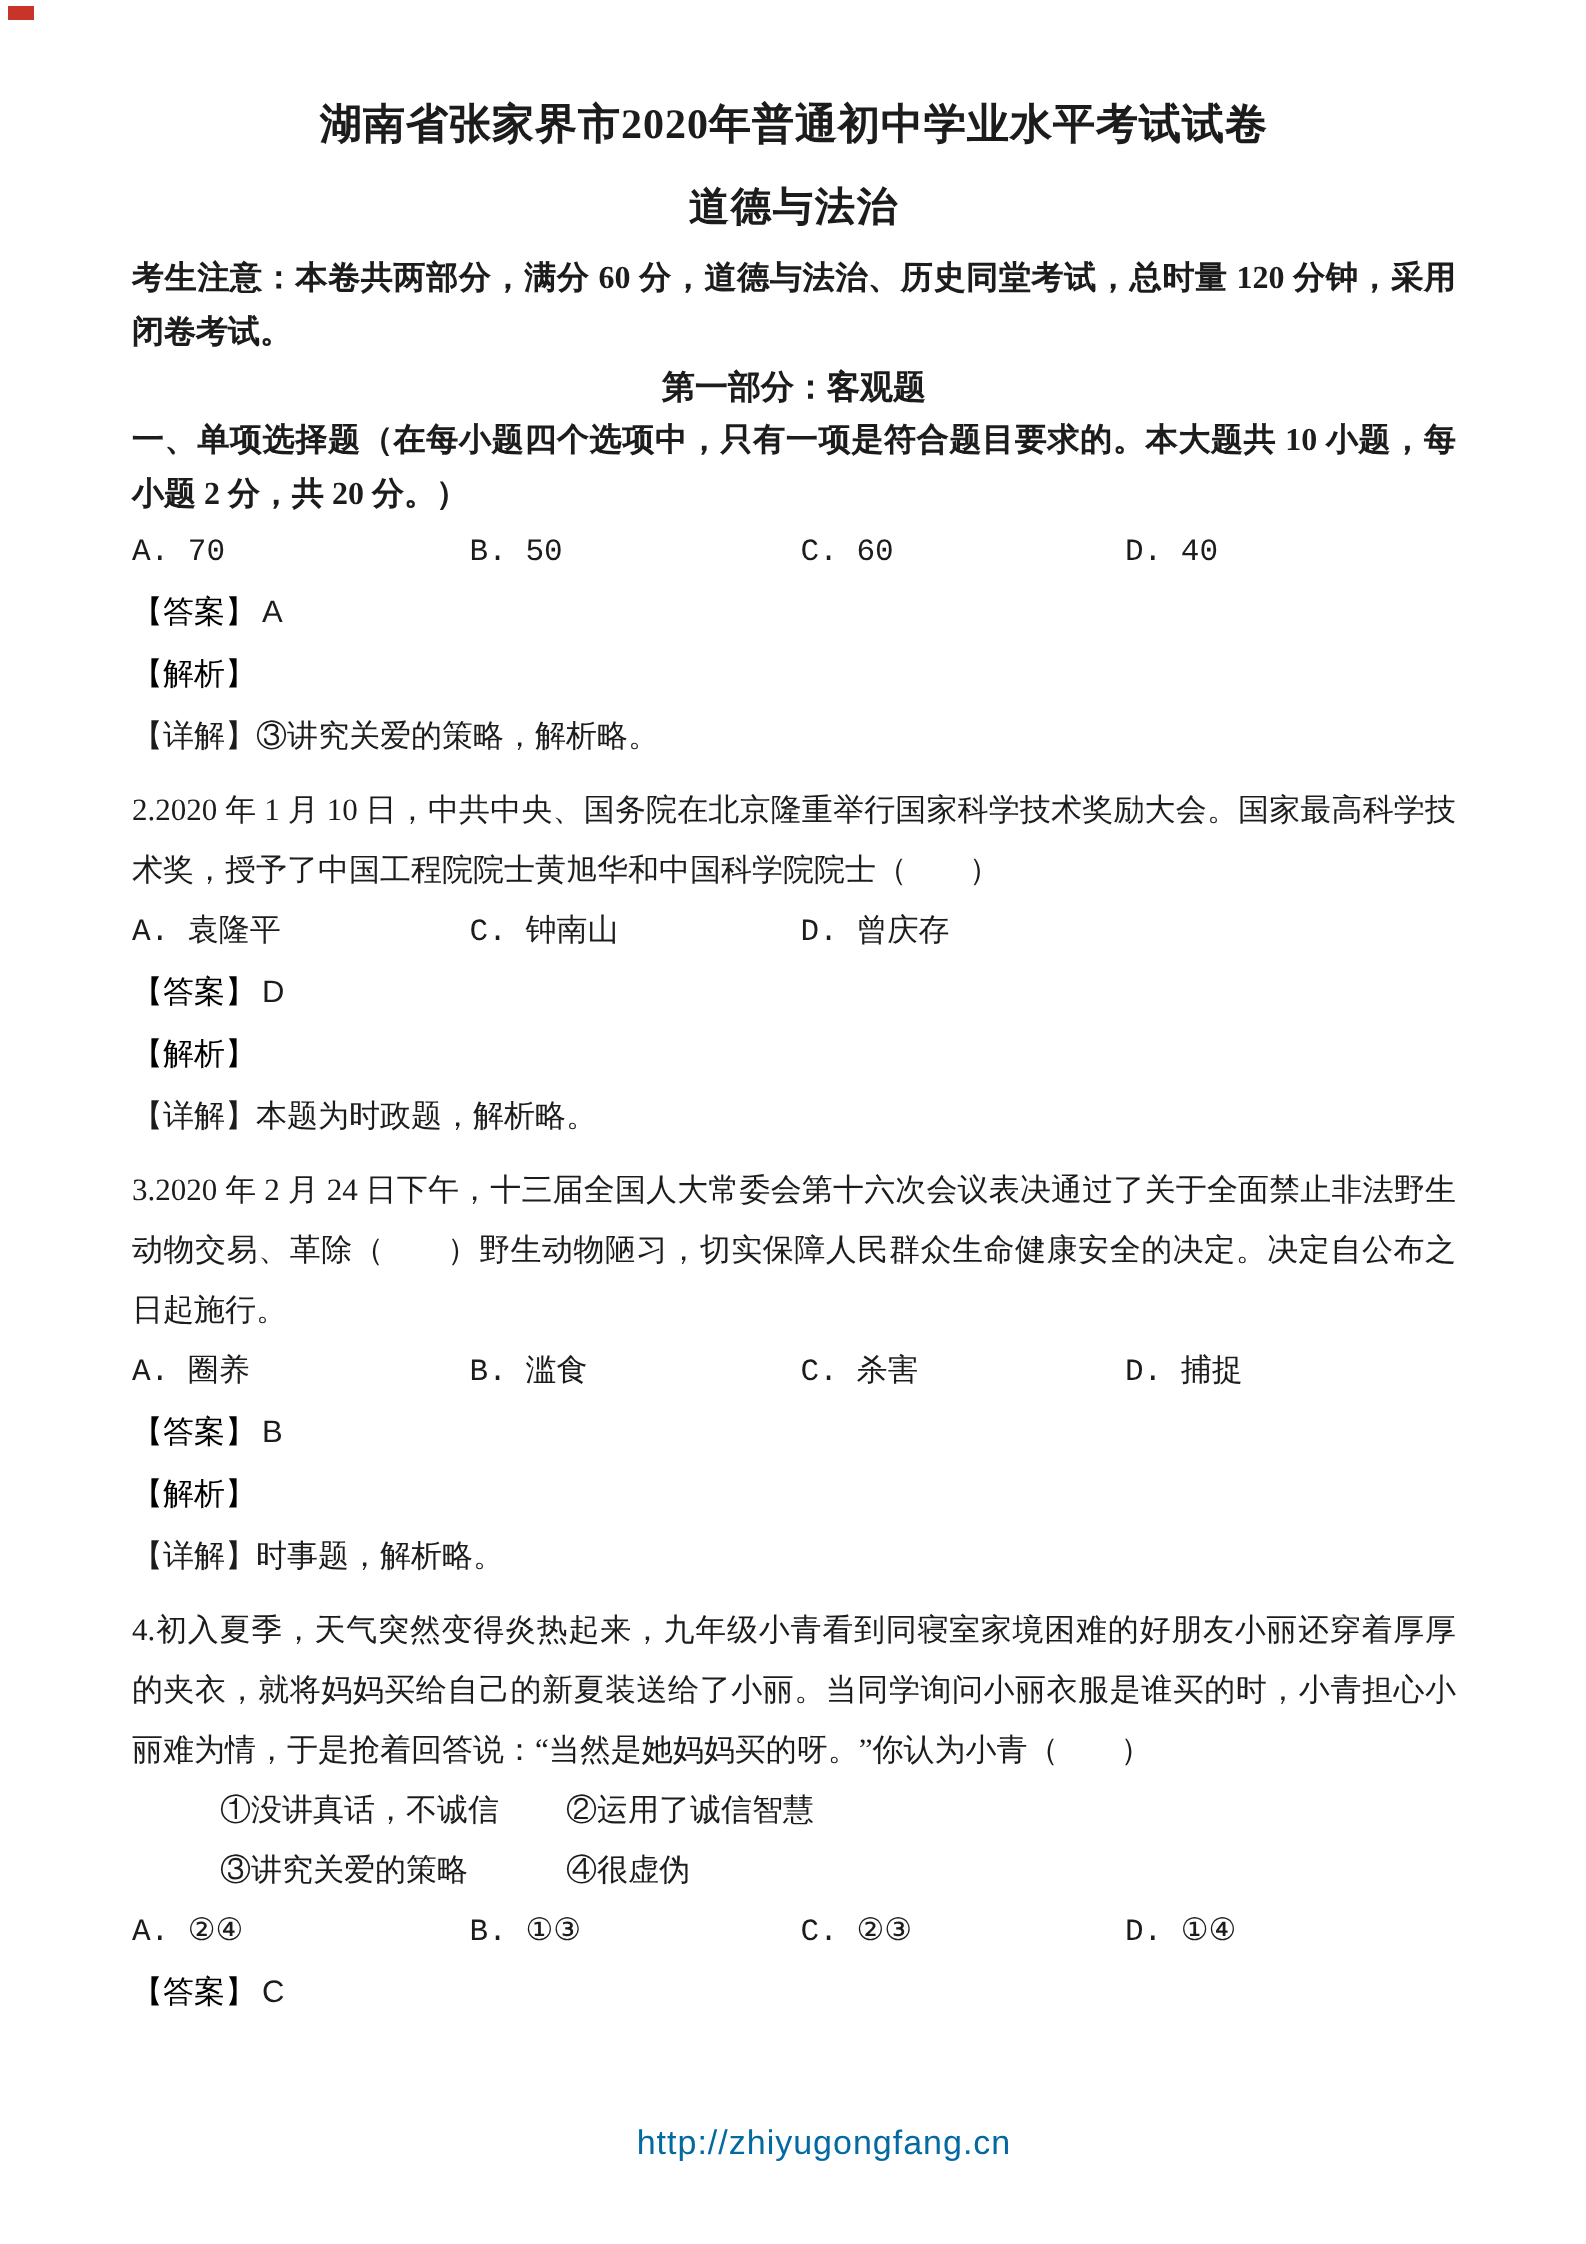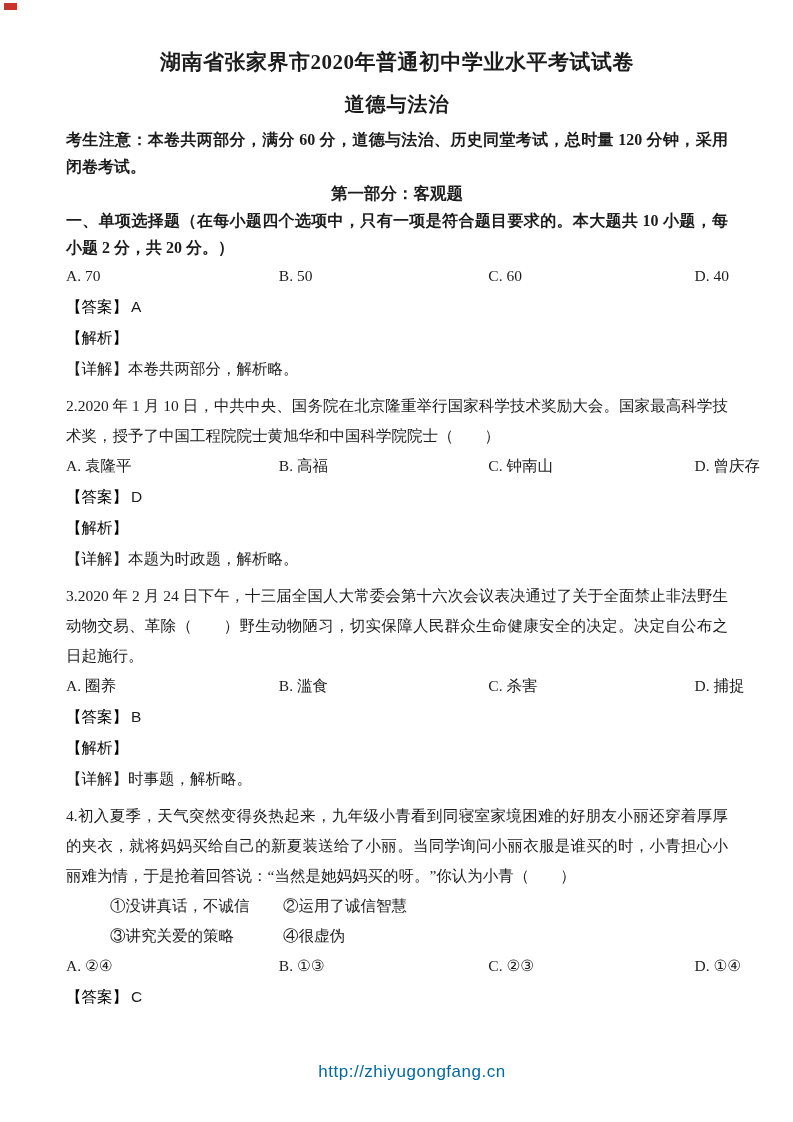--- a/index.html
+++ b/index.html
@@ -74,22 +74,21 @@
     grid-template-columns: 28% 72%;
     font-size: 15.5px;
     line-height: 30px;
     margin-left: 44px;
   }
   .options {
     display: grid;
     grid-template-columns: 25.5% 25% 24.5% 25%;
     font-size: 15.5px;
     line-height: 30px;
-    font-family: Liberation Serif, serif;
-    gap: 44px;
+    font-family: Liberation Mono, monospace;
   }
   .options .opt { white-space: nowrap; }
   .answer-line, .analysis-line, .detail-line {
     margin: 1px 0 0 0;
     font-size: 15.5px;
     line-height: 30px;
   }
   .blue { color: #000000; }
   .answer-letter {
     font-family: "Liberation Sans", "DejaVu Sans", sans-serif;
@@ -126,30 +125,29 @@
             <span class="opt">A. 70</span>
             <span class="opt">B. 50</span>
             <span class="opt">C. 60</span>
             <span class="opt">D. 40</span>
           </div>
     <p class="answer-line">
       <span class="blue">【答案】</span><span class="answer-letter">A</span>
     </p>
     <p class="analysis-line blue">【解析】</p>
     <p class="detail-line">
-      <span>【详解】</span><span>本卷共两部分，解析略。</span>
+      <span>【详解】</span><span>③讲究关爱的策略，解析略。</span>
     </p>
   </section>
 
   <section class="question">
     <p class="stem">2.2020 年 1 月 10 日，中共中央、国务院在北京隆重举行国家科学技术奖励大会。国家最高科学技术奖，授予了中国工程院院士黄旭华和中国科学院院士（　　）</p>
 
     <div class="options">
             <span class="opt">A.  袁隆平</span>
-            <span class="opt">B.  高福</span>
             <span class="opt">C.  钟南山</span>
             <span class="opt">D.  曾庆存</span>
           </div>
     <p class="answer-line">
       <span class="blue">【答案】</span><span class="answer-letter">D</span>
     </p>
     <p class="analysis-line blue">【解析】</p>
     <p class="detail-line">
       <span>【详解】</span><span>本题为时政题，解析略。</span>
     </p>

